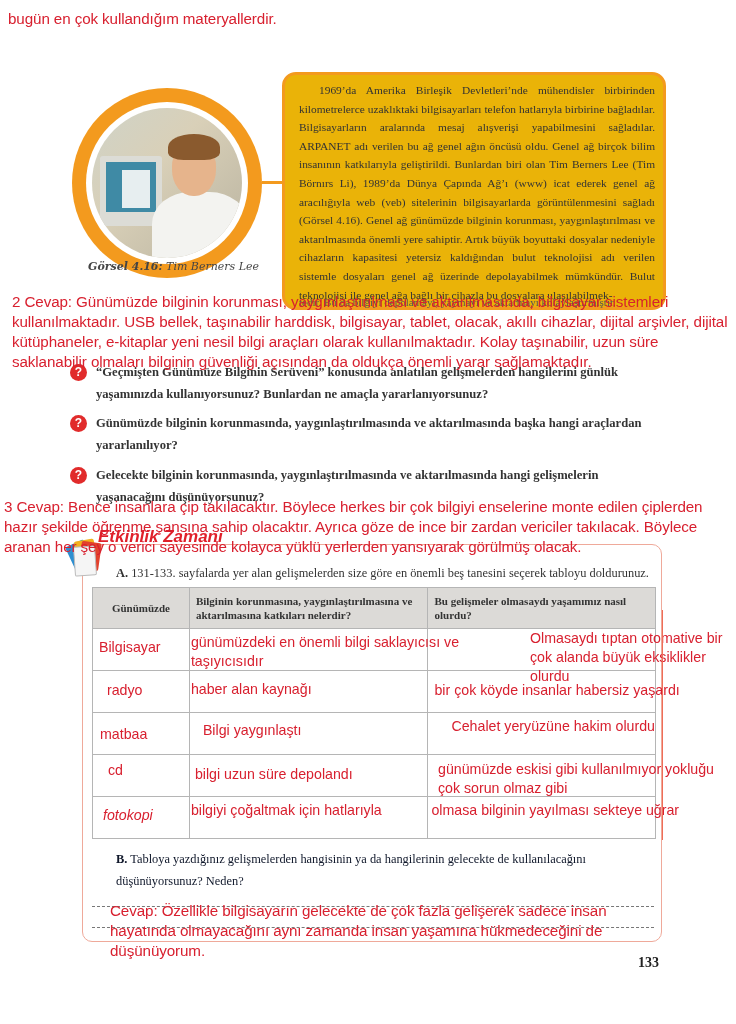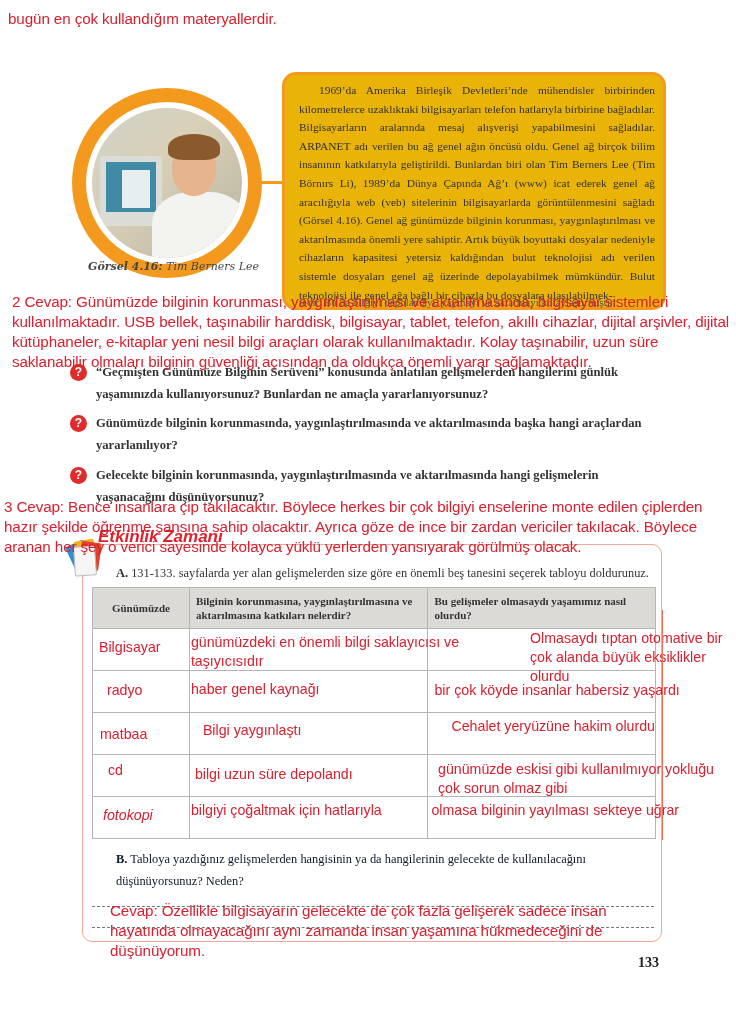--- a/index.html
+++ b/index.html
@@ -65,21 +65,21 @@
 <div class="connector"></div>
 <div class="caption"><b>Görsel 4.16:</b> <span>Tim Berners Lee</span></div>
 
 <div class="passage">
   <div class="passage-text book">1969’da Amerika Birleşik Devletleri’nde mühendisler birbirinden kilometrelerce uzaklıktaki bilgisayarları telefon hatlarıyla birbirine bağladılar. Bilgisayarların aralarında mesaj alışverişi yapabilmesini sağladılar. ARPANET adı verilen bu ağ genel ağın öncüsü oldu. Genel ağ birçok bilim insanının katkılarıyla geliştirildi. Bunlardan biri olan Tim Berners Lee (Tim Börnırs Li), 1989’da Dünya Çapında Ağ’ı (www) icat ederek genel ağ aracılığıyla web (veb) sitelerinin bilgisayarlarda görüntülenmesini sağladı (Görsel 4.16). Genel ağ günümüzde bilginin korunması, yaygınlaştırılması ve aktarılmasında önemli yere sahiptir. Artık büyük boyuttaki dosyalar nedeniyle cihazların kapasitesi yetersiz kaldığından bulut teknolojisi adı verilen sistemle dosyaları genel ağ üzerinde depolayabilmek mümkündür. Bulut teknolojisi ile genel ağa bağlı bir cihazla bu dosyalara ulaşılabilmek-</div>
   <div class="passage-last book">tedir. Bu da bilgiyi depolamayı, yaymayı ve aktarmayı kolaylaştırmıştır.</div>
 </div>
 
 <div class="ans" style="left:12px;top:292px;width:724px;">
   <p>2 Cevap: Günümüzde bilginin korunması, yaygınlaştırılması ve aktarılmasında, bilgisayar sistemleri</p>
-  <p>kullanılmaktadır. USB bellek, taşınabilir harddisk, bilgisayar, tablet, telefon, akıllı cihazlar, dijital arşivler, dijital</p>
+  <p>kullanılmaktadır. USB bellek, taşınabilir harddisk, bilgisayar, tablet, olacak, akıllı cihazlar, dijital arşivler, dijital</p>
   <p><span>kütüphaneler, e-kitaplar yeni nesil bilgi araçları olarak kullanılmaktadır.</span><span> Kolay taşınabilir, uzun süre</span></p>
   <p>saklanabilir olmaları bilginin güvenliği açısından da oldukça önemli yarar sağlamaktadır.</p>
 </div>
 
 <div class="q" style="top:361px;">
   <span class="qi">?</span>
   <span class="qt">“Geçmişten Günümüze Bilginin Serüveni” konusunda anlatılan gelişmelerden hangilerini günlük yaşamınızda kullanıyorsunuz? Bunlardan ne amaçla yararlanıyorsunuz?</span>
 </div>
 <div class="q" style="top:412px;">
   <span class="qi">?</span>
@@ -126,21 +126,21 @@
           <span class="cell" style="left:1px;top:4px;white-space:pre;">günümüzdeki en önemli bilgi saklayıcısı ve
 taşıyıcısıdır</span>
         </td>
     <td></td>
   </tr>
   <tr>
     <td>
           <span class="cell" style="left:14px;top:10px;">radyo</span>
         </td>
     <td>
-          <span class="cell" style="left:1px;top:9px;">haber genel kaynağı</span>
+          <span class="cell" style="left:1px;top:9px;">haber alan kaynağı</span>
         </td>
     <td>
           <span class="cell" style="left:6px;top:10px;">bir çok köyde insanlar habersiz yaşardı</span>
         </td>
   </tr>
   <tr>
     <td>
           <span class="cell" style="left:7px;top:12px;">matbaa</span>
         </td>
     <td>

